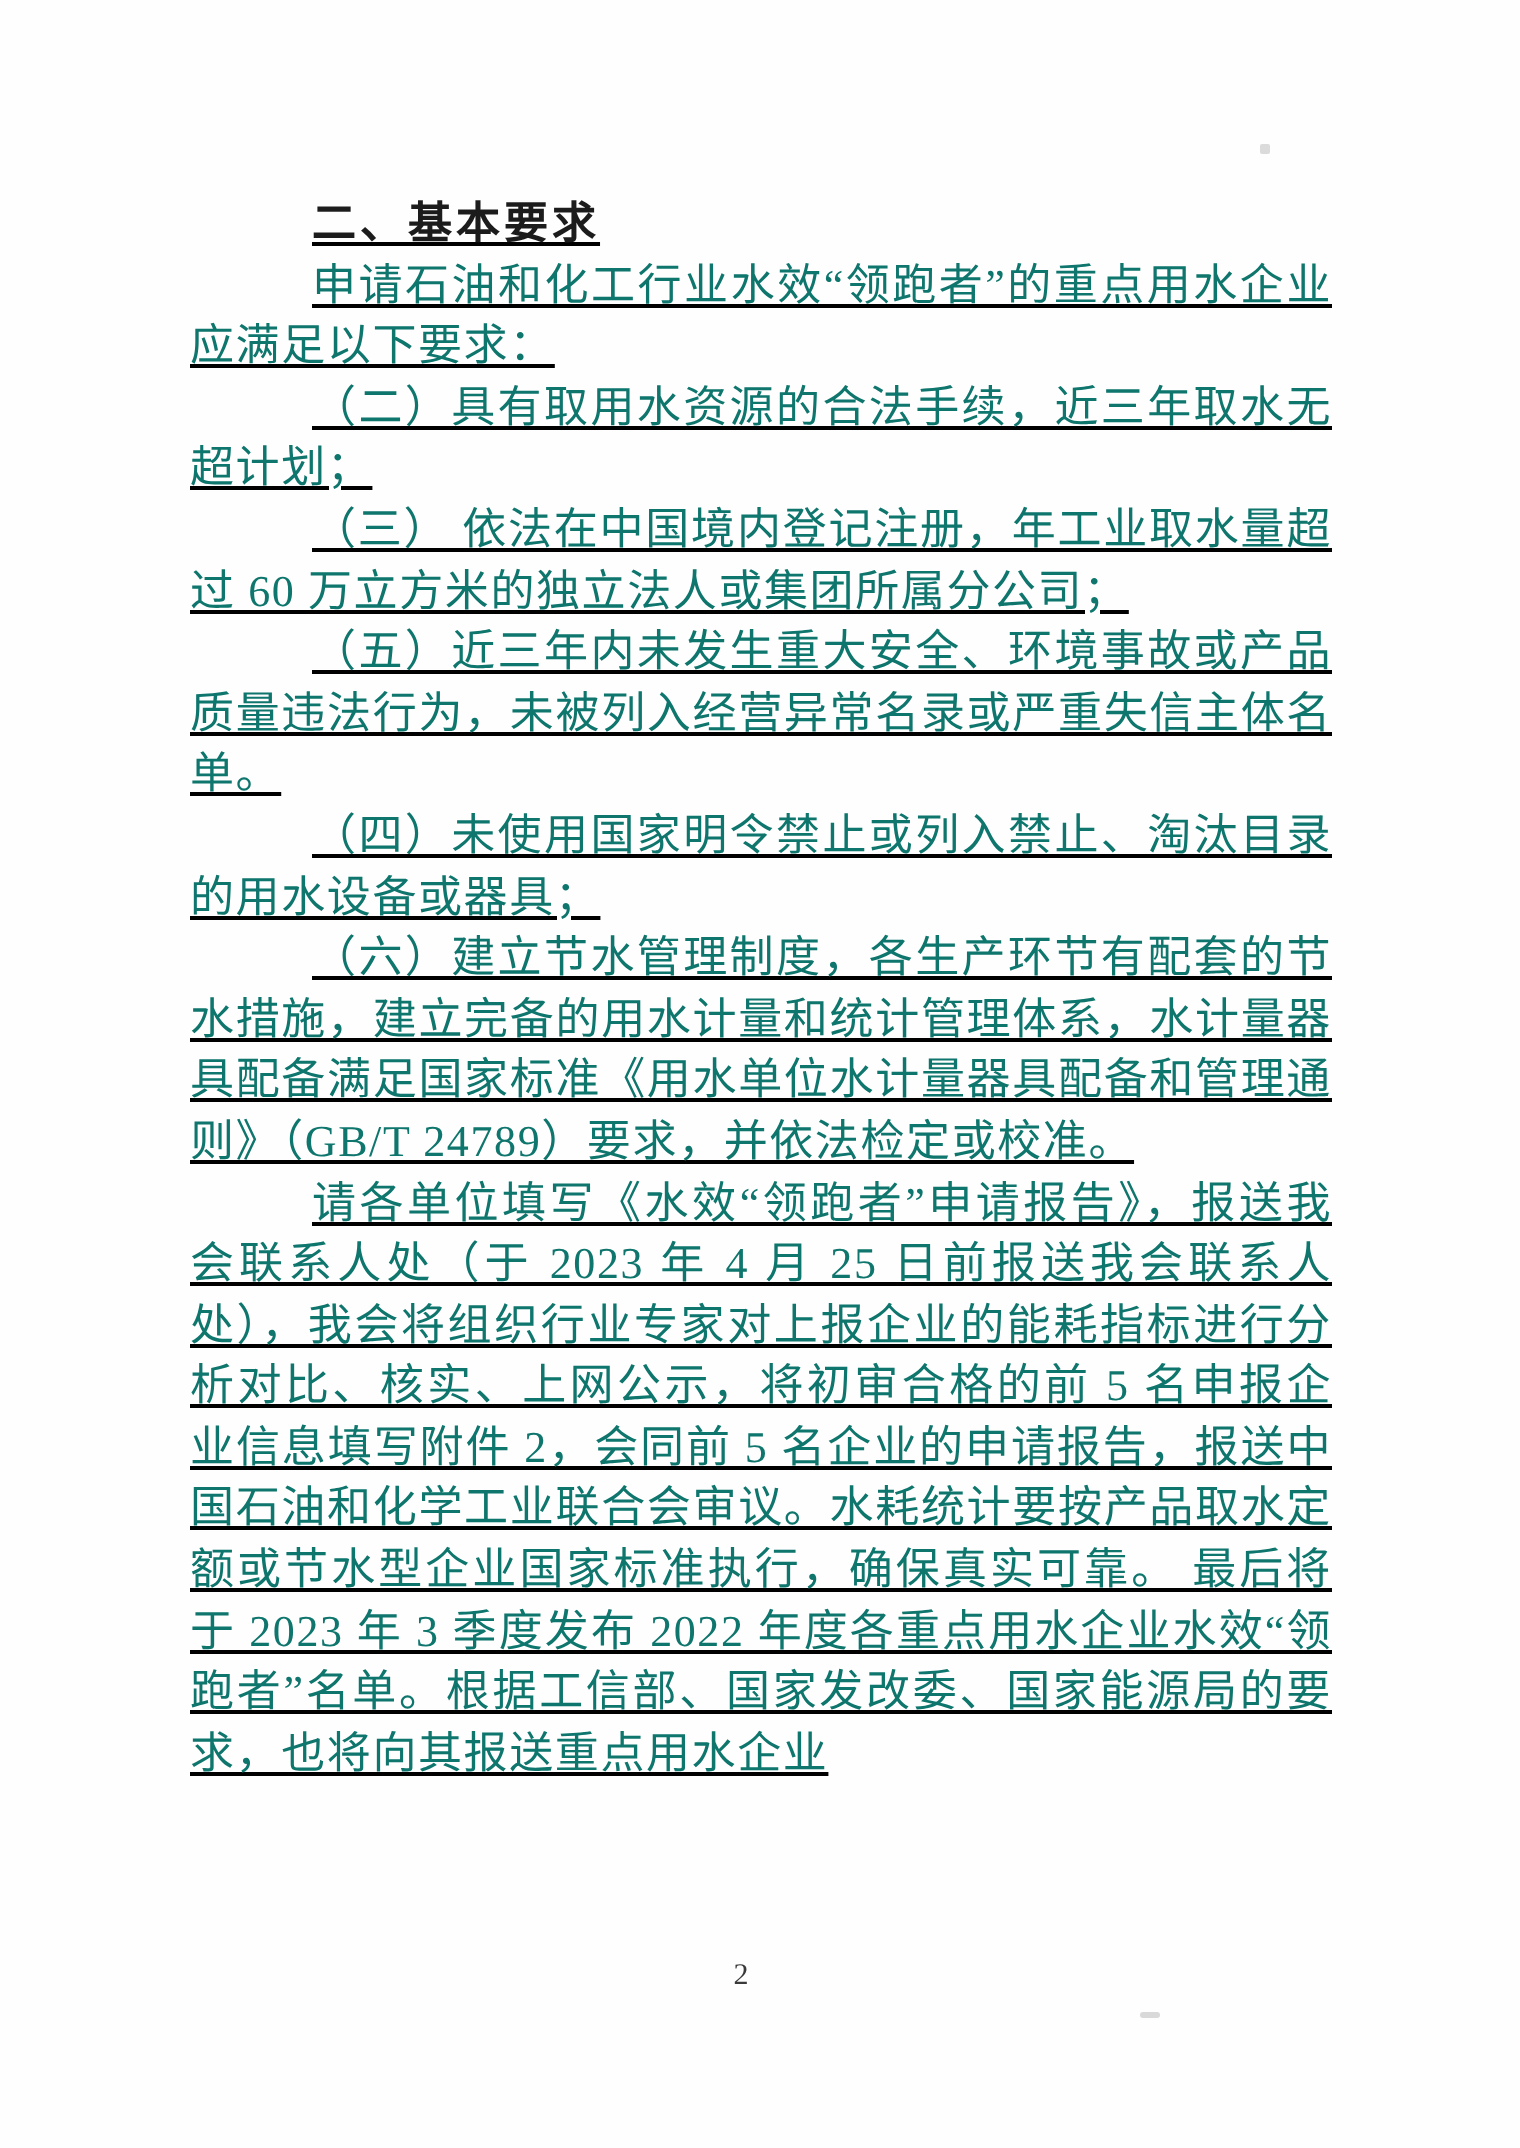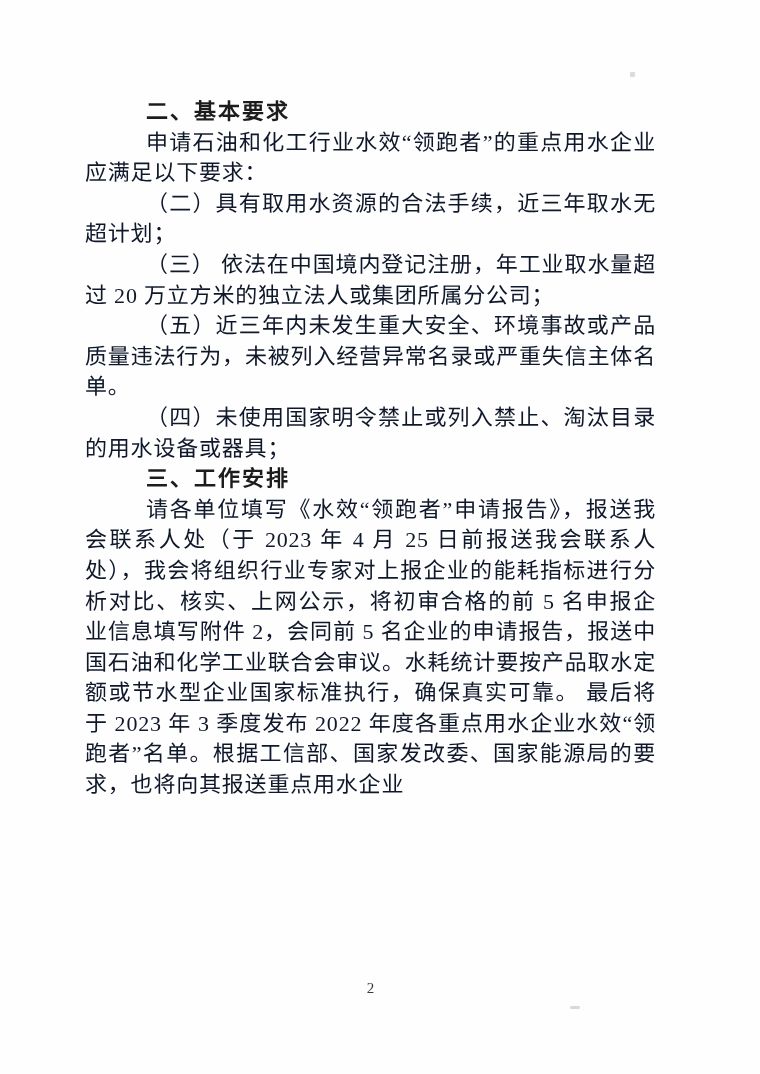--- a/index.html
+++ b/index.html
@@ -9,41 +9,42 @@
   }
   .page {
     position: relative;
     width: 760px;
     height: 1074px;
     background: #fefefe;
     overflow: hidden;
   }
   .content {
     position: absolute;
-    left: 85px;
+    left: 95px;
     top: 97px;
     width: 571px;
+    text-decoration: underline;
   }
   .hd {
     margin: 0;
     font-family: "Liberation Sans", "DejaVu Sans", sans-serif;
     font-size: 22px;
     line-height: 30.6px;
     font-weight: 700;
     color: #1c1c1c;
     letter-spacing: 2px;
     text-indent: 61px;
     text-align: left;
   }
   .body {
     margin: 0;
     font-family: "Liberation Serif", "DejaVu Serif", serif;
     font-size: 22px;
     line-height: 30.6px;
-    color: #0f172a;
+    color: #0f766e;
     letter-spacing: 0.8px;
     text-align: justify;
     text-indent: 61px;
   }
   .page-number {
     position: absolute;
     left: 85px;
     top: 980px;
     width: 571px;
     text-align: center;
@@ -78,28 +79,28 @@
 <div class="page">
   <div class="content">
 
     <h2 class="hd">二、基本要求</h2>
 
     <p class="body">申请石油和化工行业水效“领跑者”的重点用水企业应满足以下要求：</p>
 
 
     <p class="body">（二）具有取用水资源的合法手续，近三年取水无超计划；</p>
 
-    <p class="body">（三） 依法在中国境内登记注册，年工业取水量超过 20 万立方米的独立法人或集团所属分公司；</p>
+    <p class="body">（三） 依法在中国境内登记注册，年工业取水量超过 60 万立方米的独立法人或集团所属分公司；</p>
 
     <p class="body">（五）近三年内未发生重大安全、环境事故或产品质量违法行为，未被列入经营异常名录或严重失信主体名单。</p>
 
     <p class="body">（四）未使用国家明令禁止或列入禁止、淘汰目录的用水设备或器具；</p>
 
+    <p class="body">（六）建立节水管理制度，各生产环节有配套的节水措施，建立完备的用水计量和统计管理体系，水计量器具配备满足国家标准《用水单位水计量器具配备和管理通则》（GB/T 24789）要求，并依法检定或校准。</p>
 
-    <h2 class="hd">三、工作安排</h2>
 
     <p class="body">请各单位填写《水效“领跑者”申请报告》，报送我会联系人处（于 2023 年 4 月 25 日前报送我会联系人处），我会将组织行业专家对上报企业的能耗指标进行分析对比、核实、上网公示，将初审合格的前 5 名申报企业信息填写附件 2，会同前 5 名企业的申请报告，报送中国石油和化学工业联合会审议。水耗统计要按产品取水定额或节水型企业国家标准执行，确保真实可靠。 最后将于 2023 年 3 季度发布 2022 年度各重点用水企业水效“领跑者”名单。根据工信部、国家发改委、国家能源局的要求，也将向其报送重点用水企业</p>
 
   </div>
 
   <div class="artifact a1"></div>
   <div class="artifact a2"></div>
 
   <div class="page-number">2</div>
 </div>

